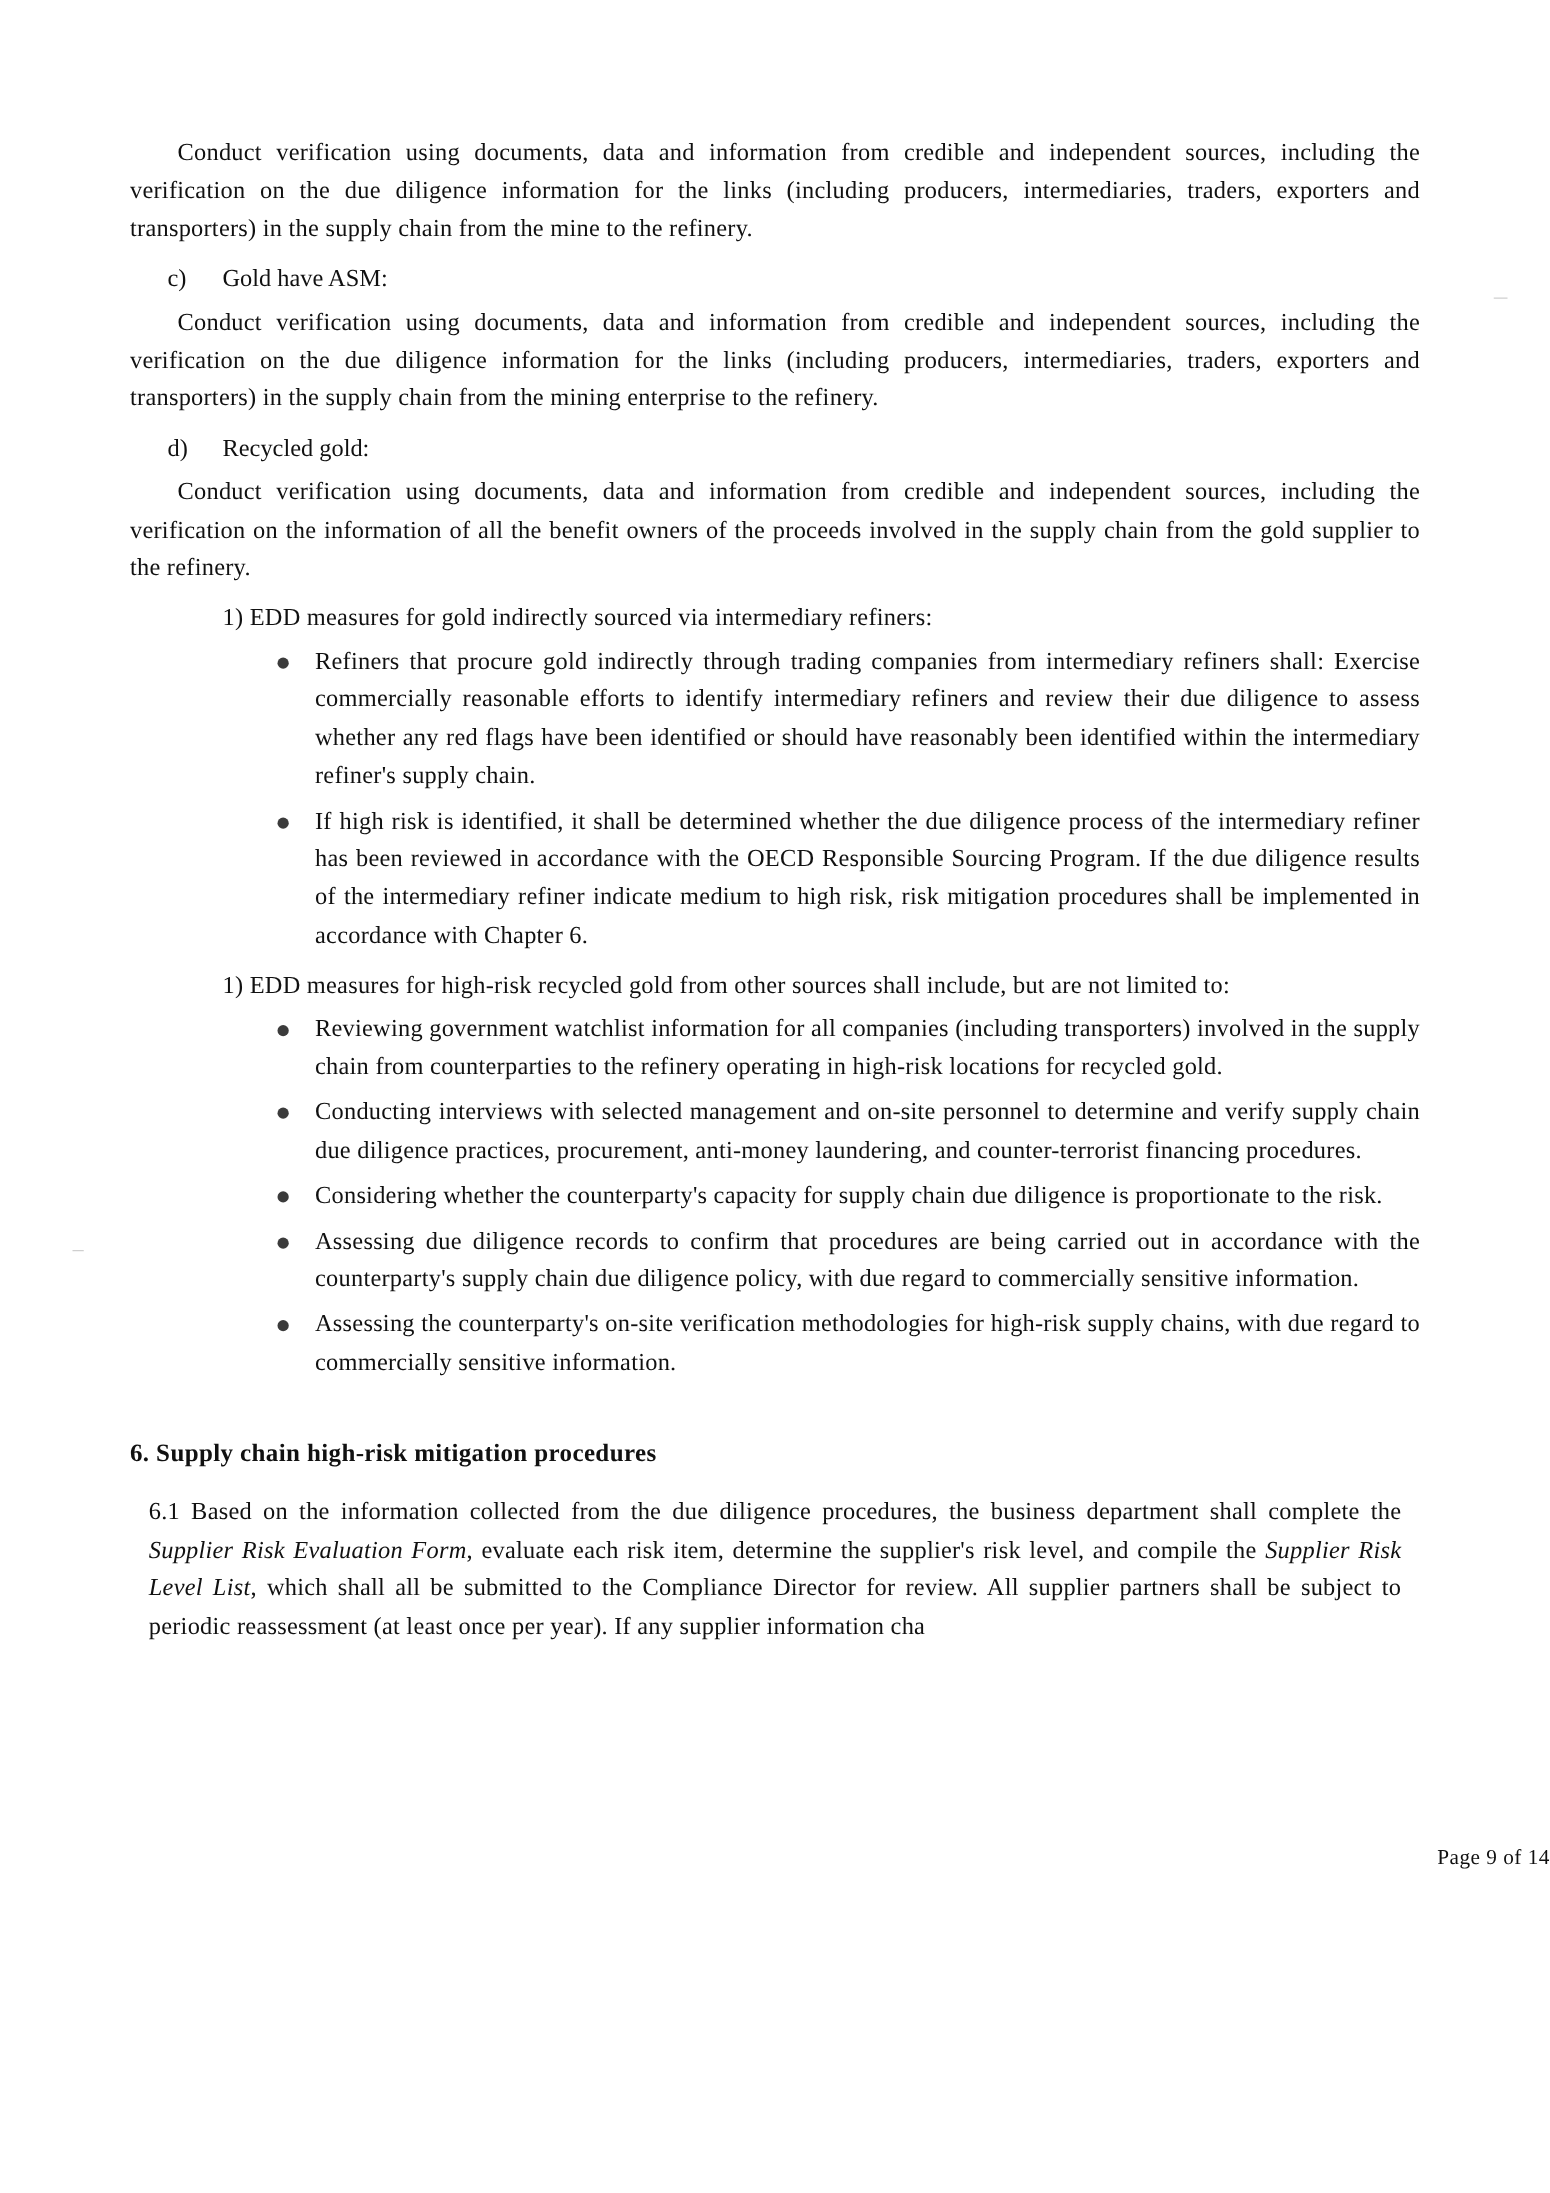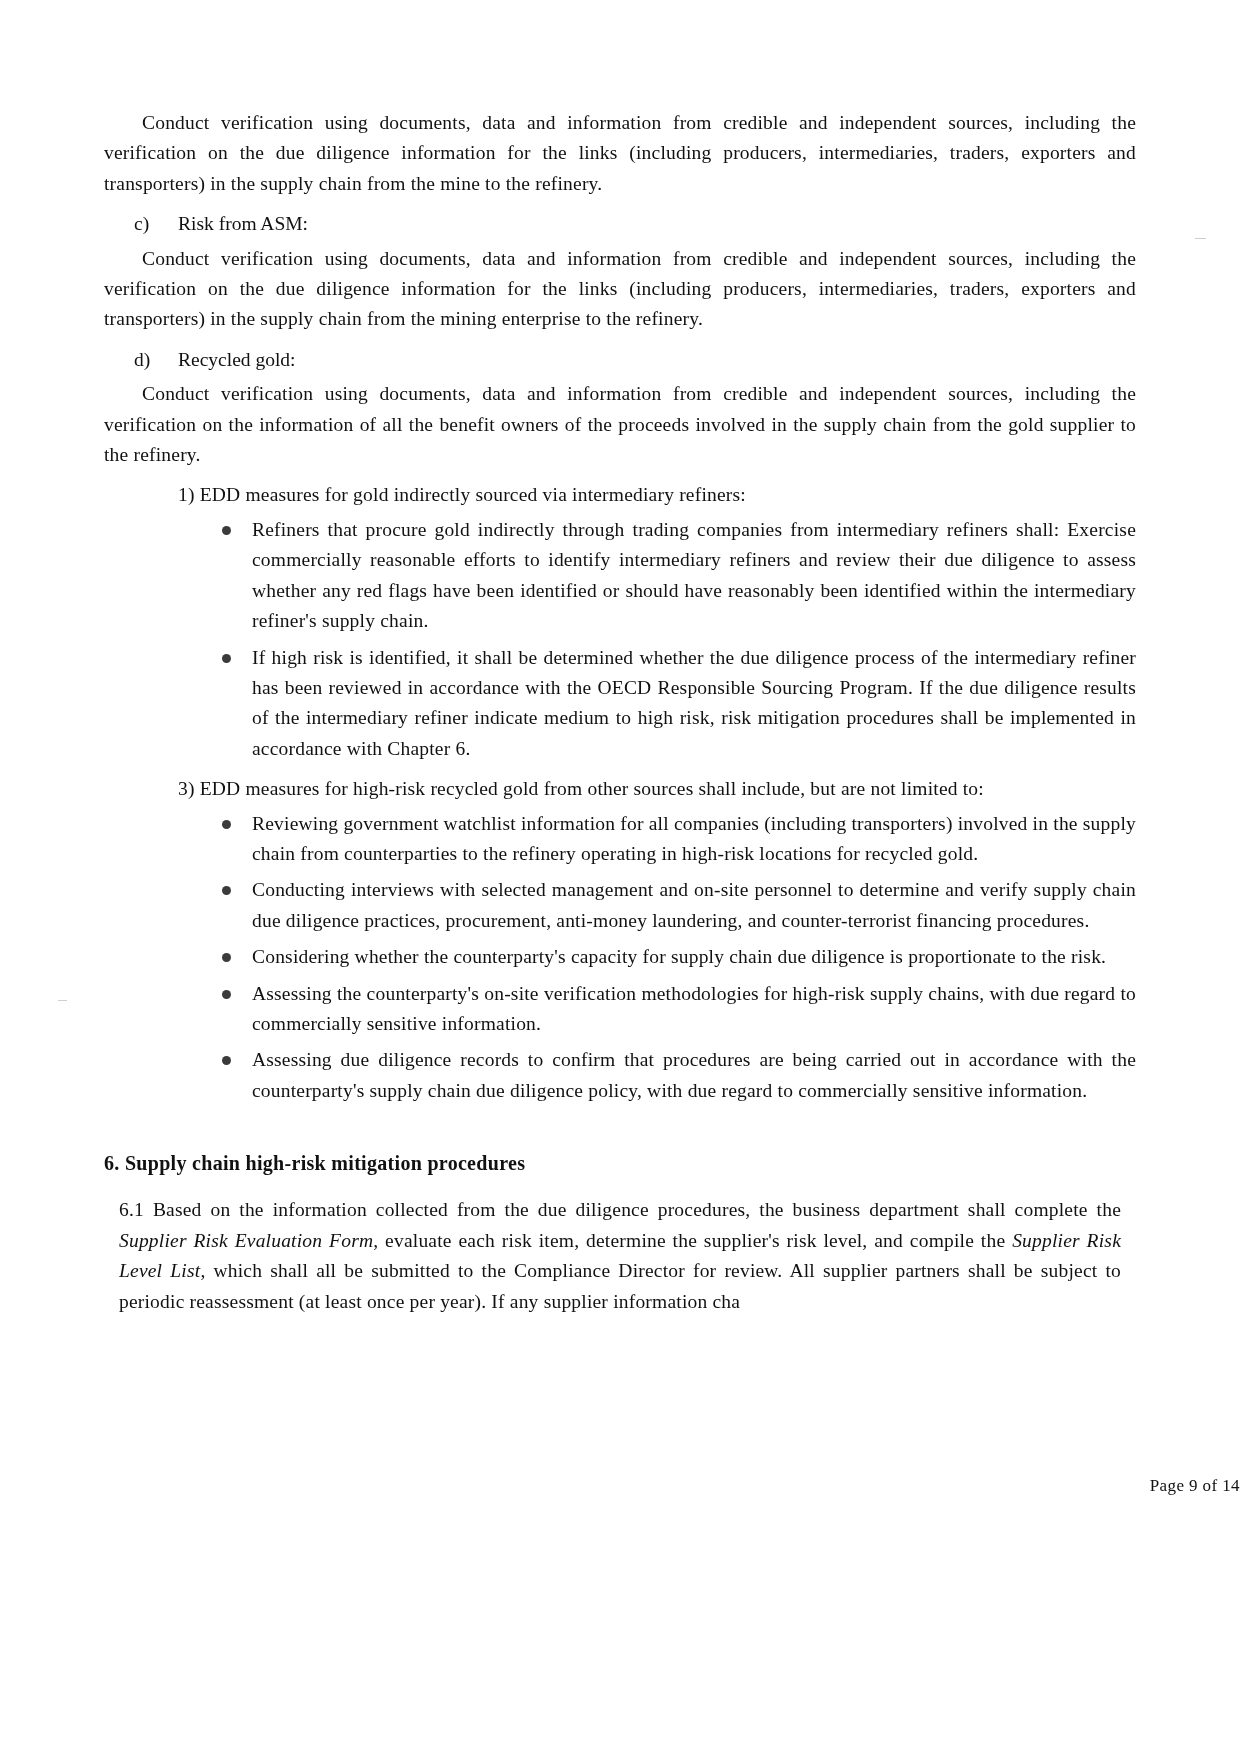--- a/index.html
+++ b/index.html
@@ -112,21 +112,21 @@
 
   <div class="tick tick-right-1"></div>
   <div class="tick tick-left-1"></div>
 
   <div class="doc">
 
     <p class="para">Conduct verification using documents, data and information from credible and independent sources, including the verification on the due diligence information for the links (including producers, intermediaries, traders, exporters and transporters) in the supply chain from the mine to the refinery.</p>
 
     <div class="lettered">
       <span class="marker">c)</span>
-      <span class="text">Risk from ASM:</span>
+      <span class="text">Gold have ASM:</span>
     </div>
 
     <p class="para">Conduct verification using documents, data and information from credible and independent sources, including the verification on the due diligence information for the links (including producers, intermediaries, traders, exporters and transporters) in the supply chain from the mining enterprise to the refinery.</p>
 
     <div class="lettered">
       <span class="marker">d)</span>
       <span class="text">Recycled gold:</span>
     </div>
 
     <p class="para">Conduct verification using documents, data and information from credible and independent sources, including the verification on the information of all the benefit owners of the proceeds involved in the supply chain from the gold supplier to the refinery.</p>
@@ -137,42 +137,42 @@
       <li>
         <span class="dot"></span>
         <span>Refiners that procure gold indirectly through trading companies from intermediary refiners shall: Exercise commercially reasonable efforts to identify intermediary refiners and review their due diligence to assess whether any red flags have been identified or should have reasonably been identified within the intermediary refiner's supply chain.</span>
       </li>
       <li>
         <span class="dot"></span>
         <span>If high risk is identified, it shall be determined whether the due diligence process of the intermediary refiner has been reviewed in accordance with the OECD Responsible Sourcing Program. If the due diligence results of the intermediary refiner indicate medium to high risk, risk mitigation procedures shall be implemented in accordance with Chapter 6.</span>
       </li>
     </ul>
 
-    <p class="numbered">3) EDD measures for high-risk recycled gold from other sources shall include, but are not limited to:</p>
+    <p class="numbered">1) EDD measures for high-risk recycled gold from other sources shall include, but are not limited to:</p>
 
     <ul class="bullets">
       <li>
         <span class="dot"></span>
         <span>Reviewing government watchlist information for all companies (including transporters) involved in the supply chain from counterparties to the refinery operating in high-risk locations for recycled gold.</span>
       </li>
       <li>
         <span class="dot"></span>
         <span>Conducting interviews with selected management and on-site personnel to determine and verify supply chain due diligence practices, procurement, anti-money laundering, and counter-terrorist financing procedures.</span>
       </li>
       <li>
         <span class="dot"></span>
         <span>Considering whether the counterparty's capacity for supply chain due diligence is proportionate to the risk.</span>
       </li>
       <li>
         <span class="dot"></span>
-        <span>Assessing the counterparty's on-site verification methodologies for high-risk supply chains, with due regard to commercially sensitive information.</span>
+        <span>Assessing due diligence records to confirm that procedures are being carried out in accordance with the counterparty's supply chain due diligence policy, with due regard to commercially sensitive information.</span>
       </li>
       <li>
         <span class="dot"></span>
-        <span>Assessing due diligence records to confirm that procedures are being carried out in accordance with the counterparty's supply chain due diligence policy, with due regard to commercially sensitive information.</span>
+        <span>Assessing the counterparty's on-site verification methodologies for high-risk supply chains, with due regard to commercially sensitive information.</span>
       </li>
     </ul>
 
     <h2 class="section-heading">6. Supply chain high-risk mitigation procedures</h2>
 
     <p class="tail-para"><span>6.1 Based on the information collected from the due diligence procedures, the business department shall complete the </span><em>Supplier Risk Evaluation Form</em><span>, evaluate each risk item, determine the supplier's risk level, and compile the </span><em>Supplier Risk Level List</em><span>, which shall all be submitted to the Compliance Director for review. All supplier partners shall be subject to periodic reassessment (at least once per year). If any supplier information cha</span></p>
 
   </div>
 
   <div class="footer">Page 9 of 14</div>

